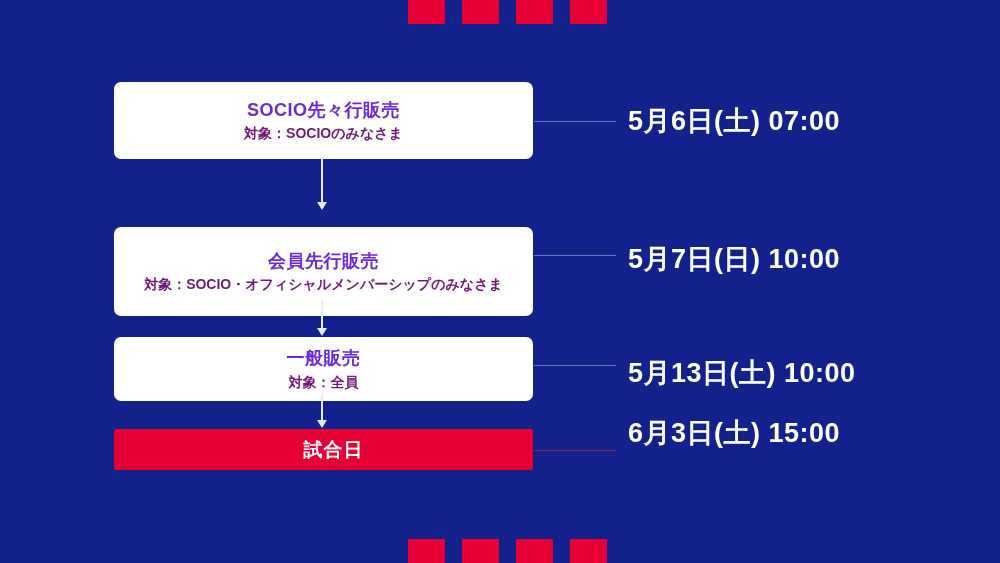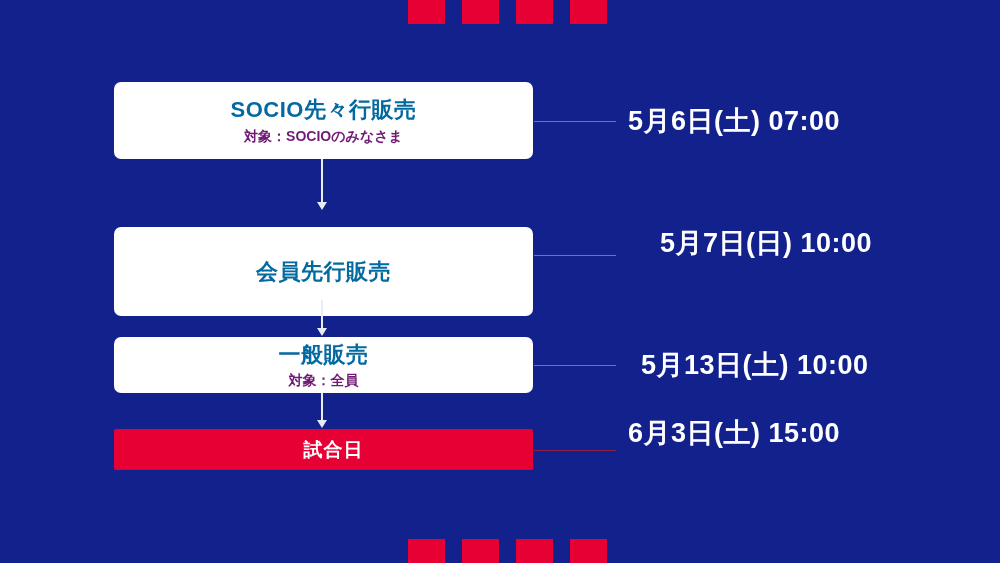--- a/index.html
+++ b/index.html
@@ -28,34 +28,34 @@
     position:absolute;
     left:114px; width:419px;
     background:#FFFFFF;
     border-radius:7px;
     display:flex; flex-direction:column;
     align-items:center; justify-content:center;
     text-align:center;
     color:#111111;
   }
   .step-title {
-    font-size:22px; font-weight:bold;
+    font-size:18px; font-weight:bold;
     letter-spacing:0.5px;
     line-height:1.25;
-    color:#0369a1;
+    color:#6d28d9;
   }
   .step-sub {
     font-size:14px; font-weight:bold;
     margin-top:4px; line-height:1.2;
     color:#701a75;
   }
 
   #box-1 { top:82px;  height:77px; }
   #box-2 { top:211px; height:89px;margin-top:16px; }
-  #box-3 { top:337px; height:56px; }
+  #box-3 { top:337px; height:64px; }
 
   .match-box {
     position:absolute;
     left:114px; width:419px;
     top:429px; height:41px;
     background:#E60033;
     border-radius:2px;
     display:flex; align-items:center; justify-content:center;
   }
   .match-box-label {
@@ -90,22 +90,22 @@
 
   
   .date-label {
     position:absolute; left:628px;
     color:#FFFFFF; font-weight:bold;
     font-size:27px; line-height:1.18;
     white-space:nowrap;
     letter-spacing:0.5px;
   }
   #date-1 { top:106px; }
-  #date-2 { top:228px;margin-left:32px; }
-  #date-3 { top:350px;margin-left:13px; }
+  #date-2 { top:244px; }
+  #date-3 { top:358px; }
   #date-4 { top:418px; }
   .date-line2 { display:block; }
 </style>
 </head>
 <body>
 
 <div class="deco-strip deco-top">
   <div class="deco-sq" style="left:408px"></div>
   <div class="deco-sq" style="left:462px"></div>
   <div class="deco-sq" style="left:516px"></div>
@@ -123,20 +123,21 @@
 
   <div class="step-box" id="box-1">
     <div class="step-title">SOCIO先々行販売</div>
     <div class="step-sub">対象：SOCIOのみなさま</div>
   </div>
 
   <div class="arrow" id="arrow-1"></div>
 
   <div class="step-box" id="box-2">
     <div class="step-title">会員先行販売</div>
+    <div class="step-sub">対象：SOCIO・オフィシャルメンバーシップのみなさま</div>
   </div>
 
   <div class="arrow" id="arrow-2"></div>
 
   <div class="step-box" id="box-3">
     <div class="step-title">一般販売</div>
     <div class="step-sub">対象：全員</div>
   </div>
 
   <div class="arrow" id="arrow-3"></div>

